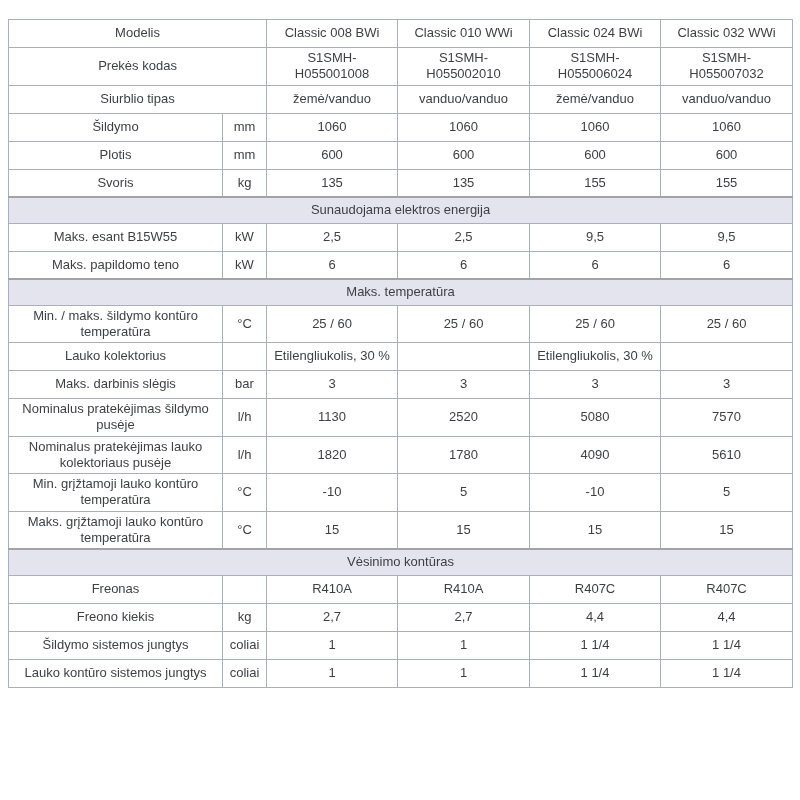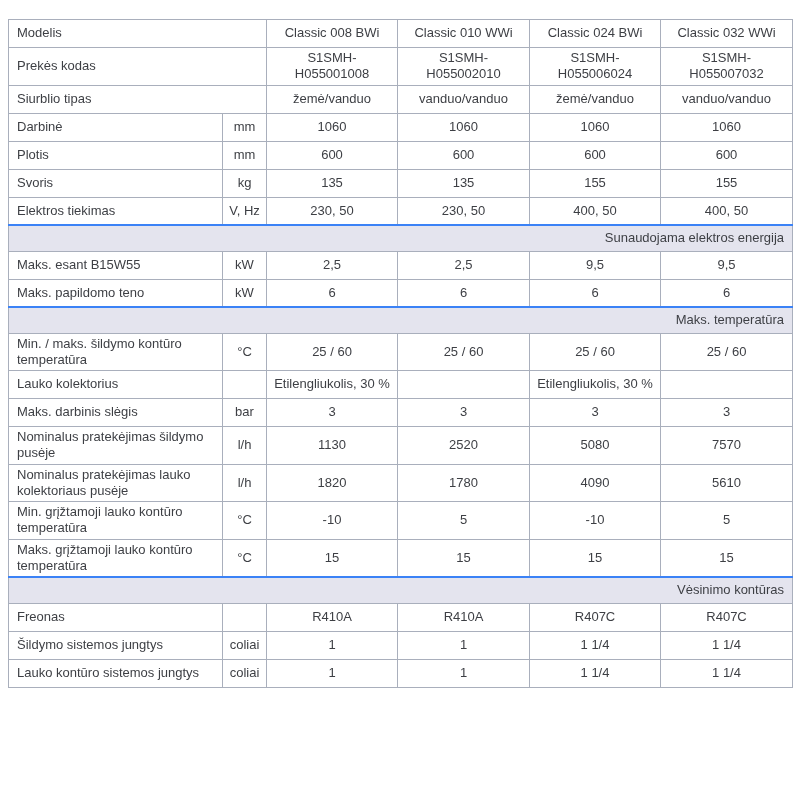--- a/index.html
+++ b/index.html
@@ -26,36 +26,36 @@
   }
   table.spec td {
     border: 1px solid #a9afbc;
     box-sizing: border-box;
     height: 28px;
     padding: 2px 8px;
     line-height: 1.25;
     background: #ffffff;
   }
   table.spec td.label {
-    text-align: left;
+    text-align: center;
     margin-top: 33px;
   }
   table.spec td.unit,
   table.spec td.value {
     text-align: center;
     padding: 2px 4px;
   }
   table.spec tr.tall td {
     height: 37px;
   }
   table.spec tr.section td {
     background: #e4e4ee;
-    border-top: 2px solid #3b82f6;
+    border-top: 2px solid #a3a3a3;
     height: 26px;
-    text-align: right;
+    text-align: center;
     padding-left: 8px;
   }
 </style>
 </head>
 <body>
 
 <div class="table-wrap">
   <table class="spec">
     <colgroup>
       <col style="width:214px">
@@ -81,21 +81,21 @@
           <td class="value">S1SMH-H055007032</td>
         </tr>
         <tr>
           <td class="label" colspan="2">Siurblio tipas</td>
           <td class="value">žemė/vanduo</td>
           <td class="value">vanduo/vanduo</td>
           <td class="value">žemė/vanduo</td>
           <td class="value">vanduo/vanduo</td>
         </tr>
         <tr>
-          <td class="label">Darbinė</td>
+          <td class="label">Šildymo</td>
           <td class="unit">mm</td>
           <td class="value">1060</td>
           <td class="value">1060</td>
           <td class="value">1060</td>
           <td class="value">1060</td>
         </tr>
         <tr>
           <td class="label">Plotis</td>
           <td class="unit">mm</td>
           <td class="value">600</td>
@@ -104,28 +104,20 @@
           <td class="value">600</td>
         </tr>
         <tr>
           <td class="label">Svoris</td>
           <td class="unit">kg</td>
           <td class="value">135</td>
           <td class="value">135</td>
           <td class="value">155</td>
           <td class="value">155</td>
         </tr>
-        <tr>
-          <td class="label">Elektros tiekimas</td>
-          <td class="unit">V, Hz</td>
-          <td class="value">230, 50</td>
-          <td class="value">230, 50</td>
-          <td class="value">400, 50</td>
-          <td class="value">400, 50</td>
-        </tr>
         <tr class="section">
           <td colspan="6">Sunaudojama elektros energija</td>
         </tr>
         <tr>
           <td class="label">Maks. esant B15W55</td>
           <td class="unit">kW</td>
           <td class="value">2,5</td>
           <td class="value">2,5</td>
           <td class="value">9,5</td>
           <td class="value">9,5</td>
@@ -202,20 +194,28 @@
         </tr>
         <tr>
           <td class="label">Freonas</td>
           <td class="unit"></td>
           <td class="value">R410A</td>
           <td class="value">R410A</td>
           <td class="value">R407C</td>
           <td class="value">R407C</td>
         </tr>
         <tr>
+          <td class="label">Freono kiekis</td>
+          <td class="unit">kg</td>
+          <td class="value">2,7</td>
+          <td class="value">2,7</td>
+          <td class="value">4,4</td>
+          <td class="value">4,4</td>
+        </tr>
+        <tr>
           <td class="label">Šildymo sistemos jungtys</td>
           <td class="unit">coliai</td>
           <td class="value">1</td>
           <td class="value">1</td>
           <td class="value">1 1/4</td>
           <td class="value">1 1/4</td>
         </tr>
         <tr>
           <td class="label">Lauko kontūro sistemos jungtys</td>
           <td class="unit">coliai</td>

